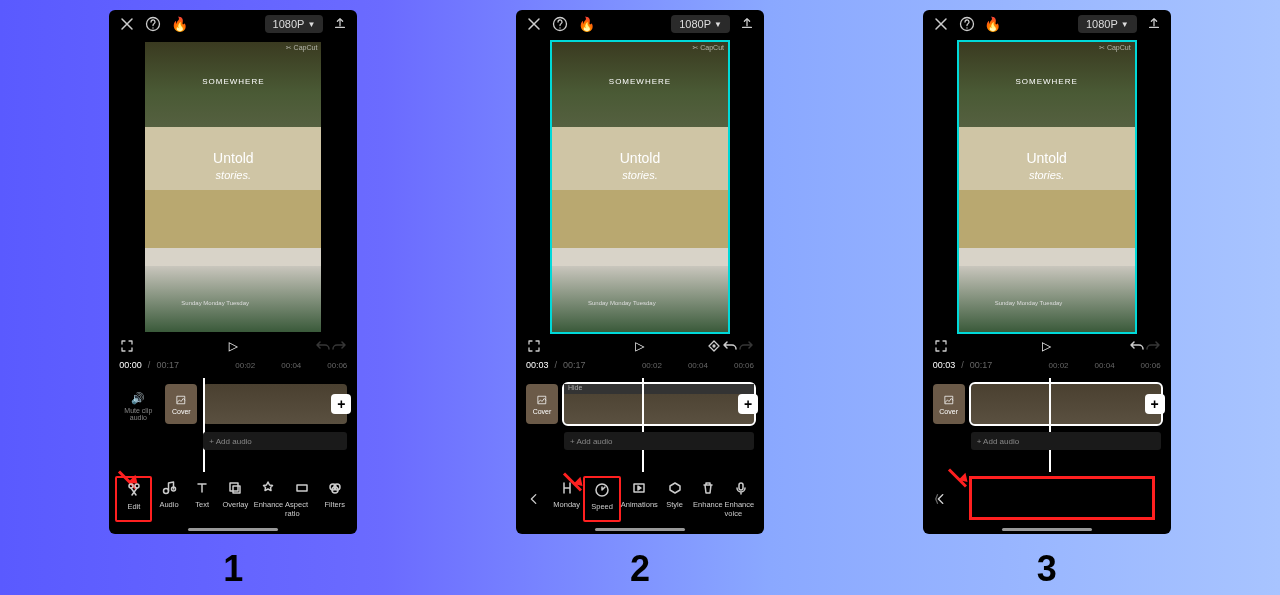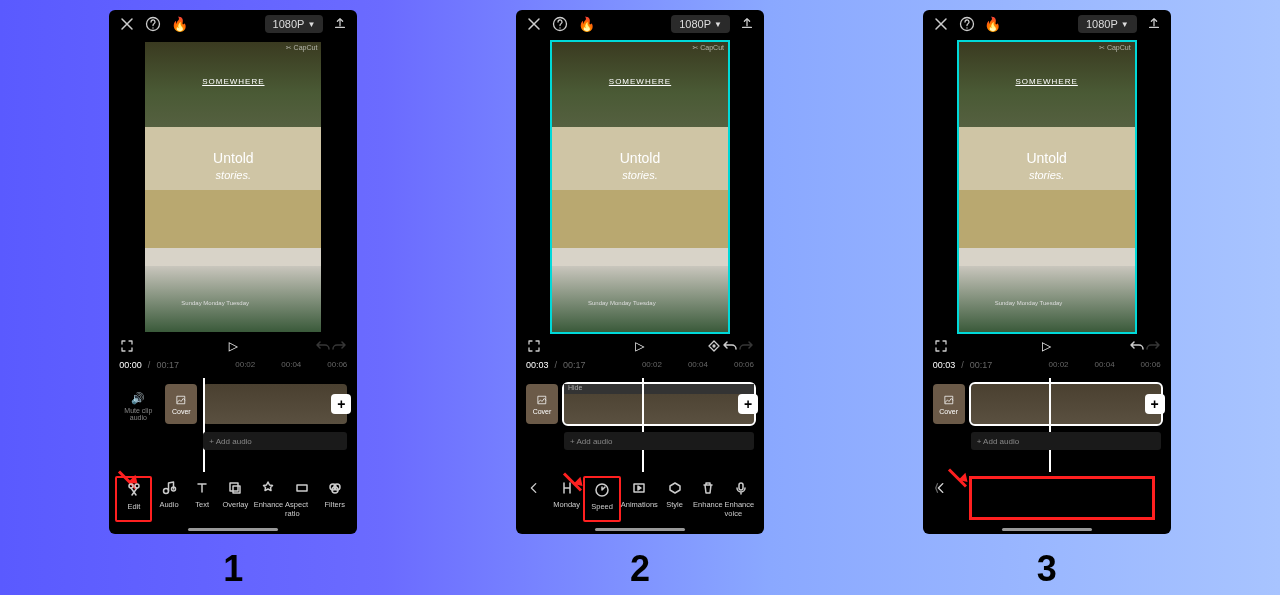--- a/index.html
+++ b/index.html
@@ -17,48 +17,48 @@
 
   .preview { margin:4px auto 0; width:176px; height:290px; position:relative; background:#111; }
   .preview.sel { outline:2px solid #00d9d9; }
   .strip { position:absolute; left:0; right:0; }
   .s1 { top:0; height:85px; background:linear-gradient(#3a3a20,#4a5a35 60%,#556040); }
   .s2 { top:85px; height:63px; background:#cfc5a5; }
   .s3 { top:148px; height:58px; background:#b9a870; }
   .s4 { top:206px; height:18px; background:#d8d3c8; }
   .s5 { top:224px; bottom:0; background:linear-gradient(#c9c6bd,#3a5a3a); }
   .p-txt { position:absolute; color:#fff; }
-  .swt { top:35px; left:50%; transform:translateX(-50%); font-size:8px; letter-spacing:1px;text-decoration:underline; }
+  .swt { top:35px; left:50%; transform:translateX(-50%); font-size:8px; letter-spacing:1px; }
   .untold { top:108px; left:50%; transform:translateX(-50%); font-size:14px; font-family:Georgia,serif; text-align:center; }
   .stories { font-style:italic; font-size:11px; }
   .days { top:258px; left:36px; font-size:6px; color:#ddd; }
   .wm { position:absolute; top:2px; right:4px; font-size:7px; color:rgba(255,255,255,.6); }
 
   .controls { height:28px; display:flex; align-items:center; padding:0 10px; }
   .controls .spacer { flex:1; }
   .play { position:absolute; left:50%; transform:translateX(-50%); color:#fff; font-size:12px; }
 
-  .time { padding:0 10px; font-size:9px; color:#666; display:flex; gap:6px; }
+  .time { padding:0 10px; font-size:9px; color:#666; display:flex; gap:6px;align-items:center; }
   .time .ct { color:#fff; }
   .ticks { display:flex; gap:26px; margin-left:auto; font-size:8px; }
 
   .timeline { position:relative; height:70px; margin-top:14px; }
   .mute { position:absolute; left:10px; top:8px; width:38px; text-align:center; font-size:7px; color:#888; }
   .mute .mic { font-size:11px; display:block; margin-bottom:2px; }
   .cover { position:absolute; left:56px; top:0; width:32px; height:40px; background:#6b5a48; border-radius:4px; display:flex; flex-direction:column; align-items:center; justify-content:center; font-size:7px; color:#fff; }
   .cover svg { width:12px; height:12px; stroke:#fff; fill:none; margin-bottom:2px; }
   .track { position:absolute; left:94px; right:10px; top:0; height:40px; background:linear-gradient(#4a4030,#5a5040); border-radius:4px; }
   .track.sel-t { outline:2px solid #fff; }
   .hdr { position:absolute; top:0; left:0; right:0; height:10px; background:#333; font-size:7px; color:#aaa; padding:0 4px; }
   .addbtn { position:absolute; right:-4px; top:10px; width:20px; height:20px; background:#fff; color:#000; border-radius:4px; display:flex; align-items:center; justify-content:center; font-size:14px; font-weight:bold; }
   .playhead { position:absolute; top:-6px; bottom:-18px; width:2px; background:#fff; }
   .ph1 { left:94px; } .ph2 { left:126px; }
   .addaudio { position:absolute; left:94px; right:10px; top:48px; height:18px; background:#1a1a1a; border-radius:3px; font-size:8px; color:#888; display:flex; align-items:center; padding:0 6px; }
 
-  .bottom { position:absolute; bottom:12px; left:0; right:0; height:46px; display:flex; padding:0 6px; }
+  .bottom { position:absolute; bottom:12px; left:0; right:0; height:46px; display:flex; align-items:center; padding:0 6px; }
   .back { width:24px; height:24px; display:flex; align-items:center; justify-content:center; color:#aaa; margin-right:4px; }
   .tools { flex:1; display:flex; }
   .tool { flex:1; display:flex; flex-direction:column; align-items:center; gap:4px; font-size:7.5px; color:#ccc; padding:4px 0; }
   .tool svg { width:16px; height:16px; stroke:#ccc; fill:none; stroke-width:1.5; }
   .speed-tools .tool { flex:0 0 80px; }
   .speed-tools { justify-content:center; gap:20px; }
   .hl { border:2.5px solid #ff2020; border-radius:2px; }
   .hl-big { position:absolute; border:3px solid #ff2020; }
   .arrow { position:absolute; width:0; height:0; }
   .arrow::after { content:''; position:absolute; width:24px; height:3px; background:#ff2020; transform:rotate(45deg); transform-origin:left; left:0; top:0; }

